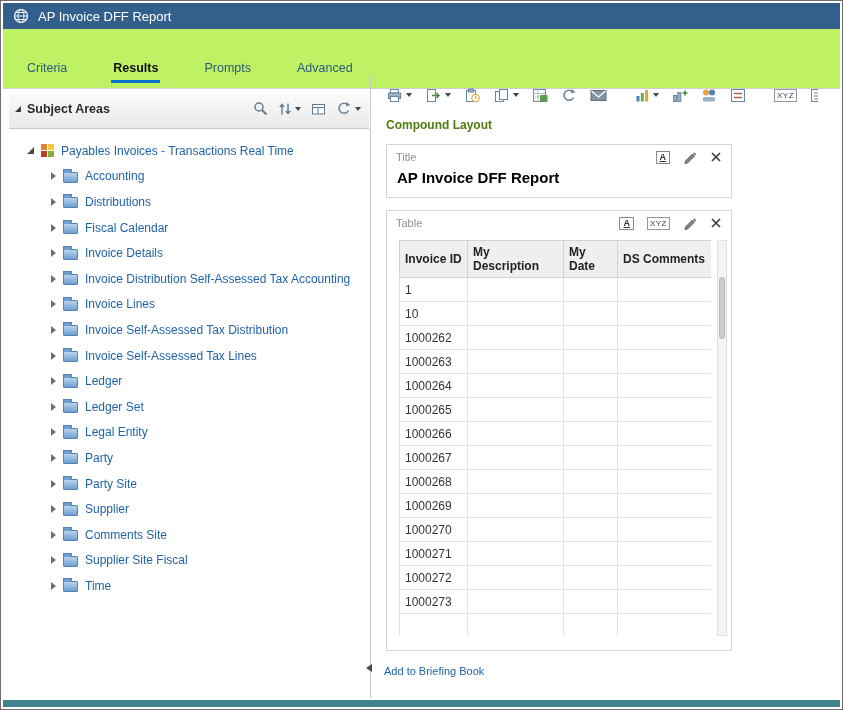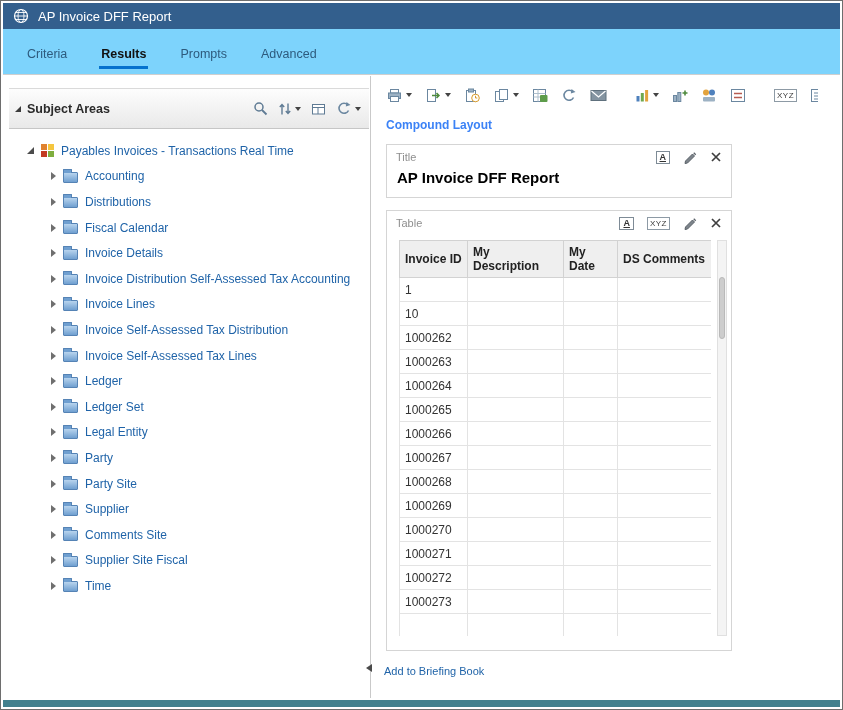--- a/index.html
+++ b/index.html
@@ -9,23 +9,23 @@
   .app { position:relative; width:843px; height:710px; border:1px solid #6e6e6e;
          background:#fff; overflow:hidden; }
 
   
   .titlebar { position:absolute; top:2px; left:2px; right:2px; height:26px;
               background:#335f8d; color:#fff; display:flex; align-items:center;
               padding-left:10px; gap:9px; }
   .tb-title { font-size:13px; }
 
   
-  .tabbar { position:absolute; top:28px; left:2px; right:2px; height:46px;
-            background:#7dd3fc; border-bottom:1px solid #cfcfcf;
-            display:flex; align-items:flex-end; padding-left:22px; gap:30px; }
+  .tabbar { position:absolute; top:28px; left:2px; right:2px; height:60px;
+            background:#bef264; border-bottom:1px solid #cfcfcf;
+            display:flex; align-items:flex-end; padding-left:22px; gap:42px; }
   .tab { font-size:12.5px; color:#2d5a7d; padding:0 2px 5px; margin-bottom:5px;
          border-bottom:3px solid transparent; cursor:pointer; }
   .tab.active { color:#111; font-weight:bold; border-bottom-color:#0572ce; }
 
   
   .content { position:absolute; top:75px; left:2px; right:2px; bottom:11px; }
   .vsplit { position:absolute; left:367px; top:0; bottom:0; width:1px; background:#c9c9c9; }
   .splitter-handle { position:absolute; left:-4px; bottom:26px; width:0; height:0;
                      border-top:4px solid transparent; border-bottom:4px solid transparent;
                      border-right:6px solid #4a4a4a; cursor:pointer; }
@@ -63,21 +63,21 @@
   .toolbar { display:flex; align-items:center; height:34px; padding:4px 6px 0 14px; gap:13px; }
   .tb-item { display:inline-flex; align-items:center; gap:3px; cursor:pointer; }
   .tb-item.gap { margin-left:15px; }
   .tb-item.clip { width:8px; overflow:hidden; }
   .svg-icon { display:inline-flex; }
   .caret { width:0; height:0; border-left:3.5px solid transparent; border-right:3.5px solid transparent;
            border-top:4px solid #444; }
   .xyz { font-size:8px; font-weight:normal; color:#3c3c3c; border:1px solid #8d9aa5;
          padding:1px 2px; background:#fff; letter-spacing:0.5px; }
 
-  .cl-label { font-size:12px; font-weight:bold; color:#3b82f6; margin:8px 0 4px 14px; }
+  .cl-label { font-size:12px; font-weight:bold; color:#4d7c0f; margin:8px 0 4px 14px; }
 
   .view-box { width:346px; margin:12px 0 0 14px; border:1px solid #d5d5d5; background:#fff; }
   .view-head { display:flex; align-items:center; padding:5px 9px 2px; }
   .view-type { font-size:11px; color:#8f8f8f; }
   .view-actions { margin-left:auto; display:flex; align-items:center; gap:13px; }
   .view-actions > span { cursor:pointer; display:inline-flex; align-items:center; }
   .fmt-icon i { font-style:normal; font-size:9px; font-weight:bold; color:#333;
                 border:1px solid #7e8b96; padding:0 3px 1px; background:#fff;
                 text-decoration:underline; }
   .title-text { font-size:15px; font-weight:bold; color:#000; padding:3px 10px 11px; }

